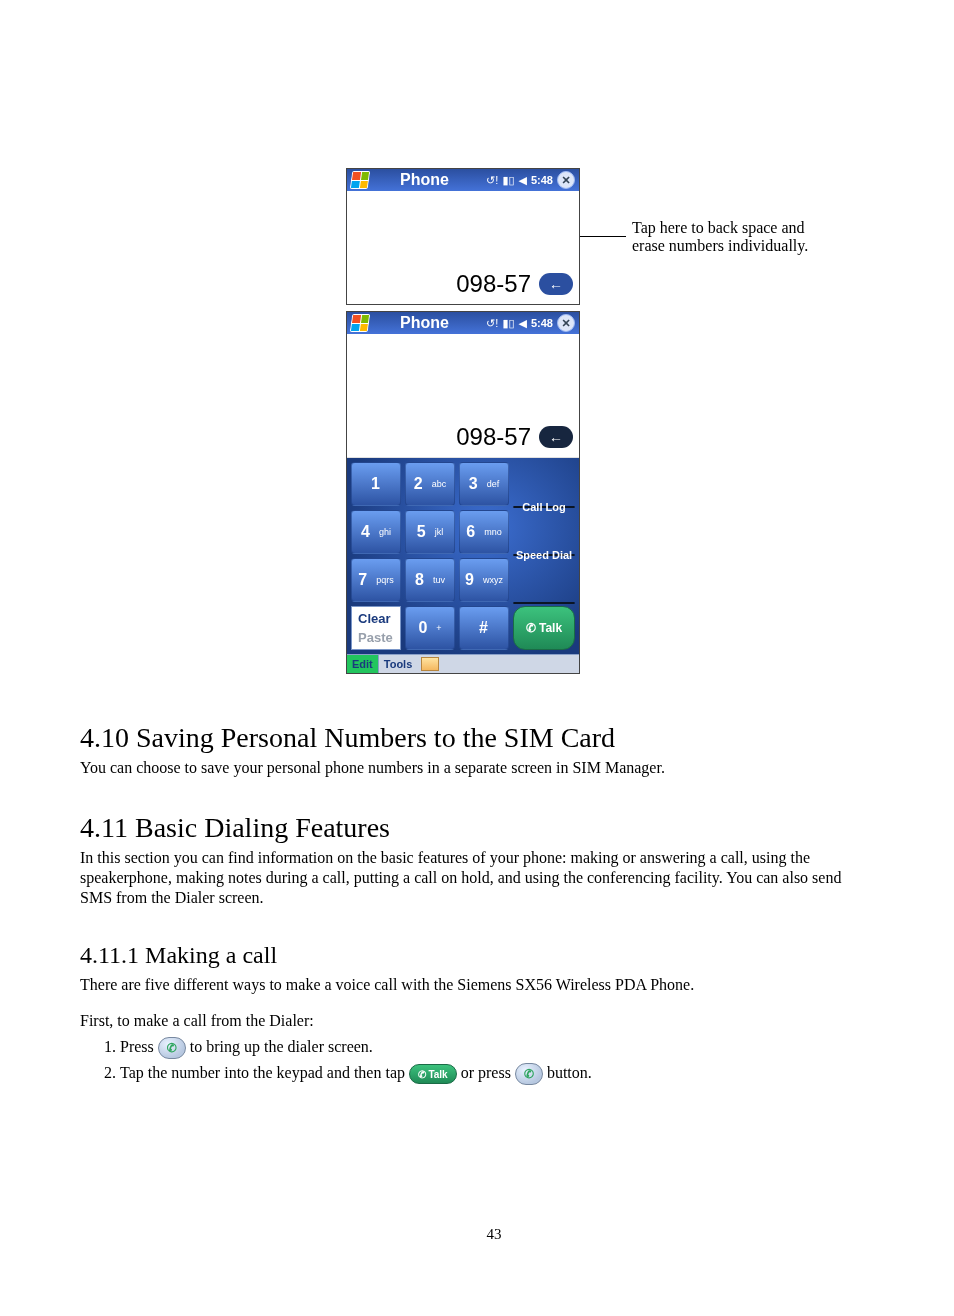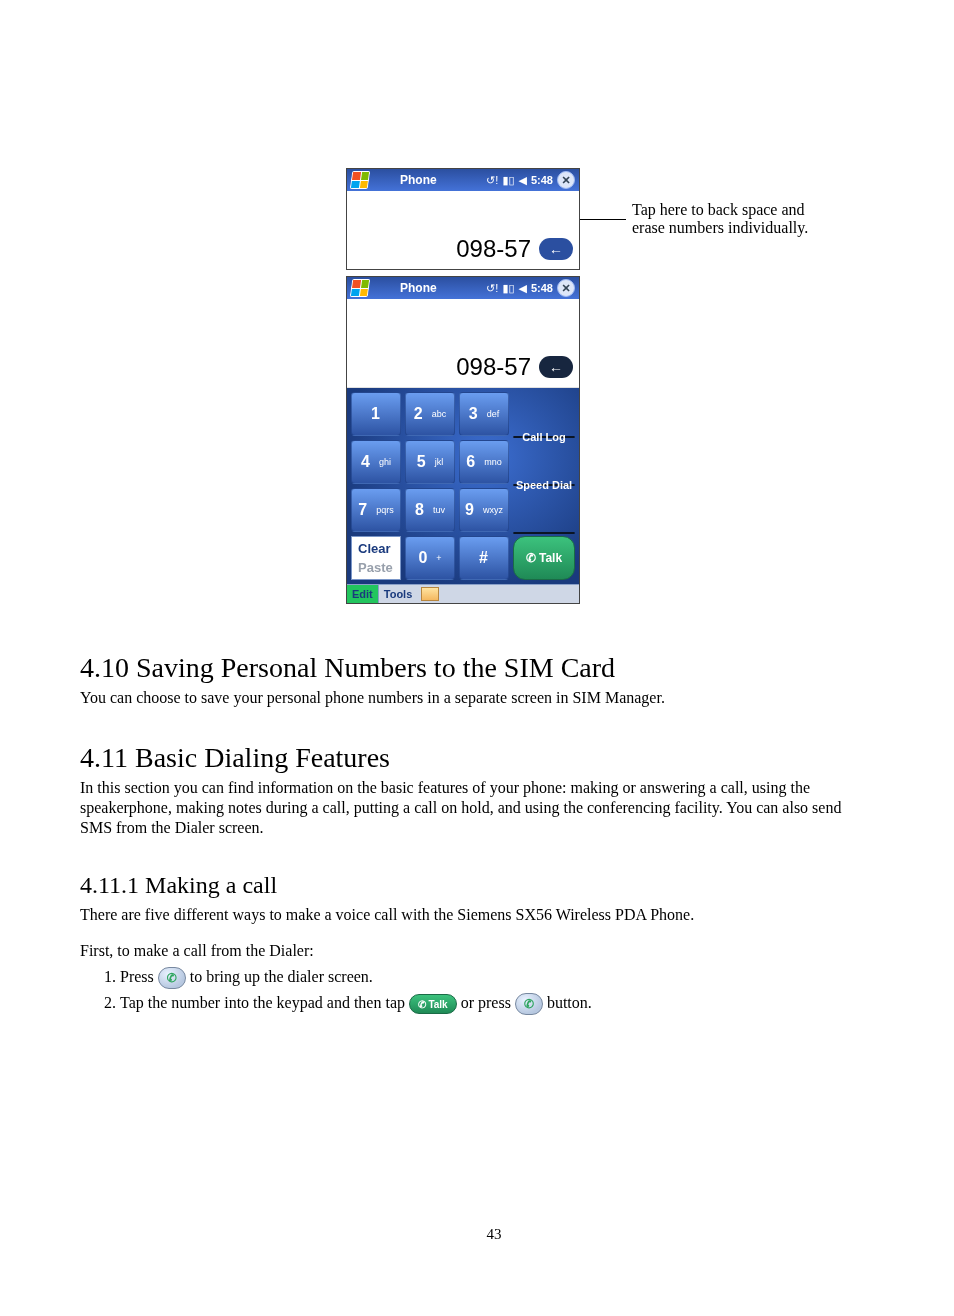--- a/index.html
+++ b/index.html
@@ -70,36 +70,37 @@
     gap: 1px;
     transform: skewX(-8deg);
     border: 1px solid #fff3;
     border-radius: 2px;
     background: #fff;
   }
   .winflag div:nth-child(1){background:#f25022}
   .winflag div:nth-child(2){background:#7fba00}
   .winflag div:nth-child(3){background:#00a4ef}
   .winflag div:nth-child(4){background:#ffb900}
-  .title-text { font-weight: bold; color:#fff; font-size:12px;padding-left:27px;}
+  .title-text { font-weight: bold; color:#fff; font-size:16px;padding-left:27px;}
   .title-spacer { flex: 1; }
   .title-icons { display:flex; align-items:center; gap:4px;}
   .title-icons span { font-size:11px; color:#fff; }
   .title-icons .time { font-weight: bold; }
   .closebtn {
     width:16px; height:16px; border-radius:50%;
     background:#dde6f8; color:#345; border:1px solid #9bb7f3;
     display:flex;align-items:center;justify-content:center;
     font-weight:bold; font-size:11px;
   }
   .display {
     background:#fff; color:#000;
     padding: 44px 6px 6px 6px;
     display:flex; align-items:center; justify-content:flex-end;
     gap:8px;
+    margin-top:35px;
   }
   .display.small { padding-top: 54px; }
   .dialed { font-family: Tahoma, sans-serif; font-size:24px; }
   .pill {
     width:34px; height:22px;
     border-radius:12px;
     display:flex;align-items:center;justify-content:center;
   }
   .pill.backspace { background:#2b4fa0; color:#fff; font-size:14px; font-weight:bold; }
   .pill.backspace-dark { background:#17263f; color:#fff; font-size:14px; font-weight:bold; }

